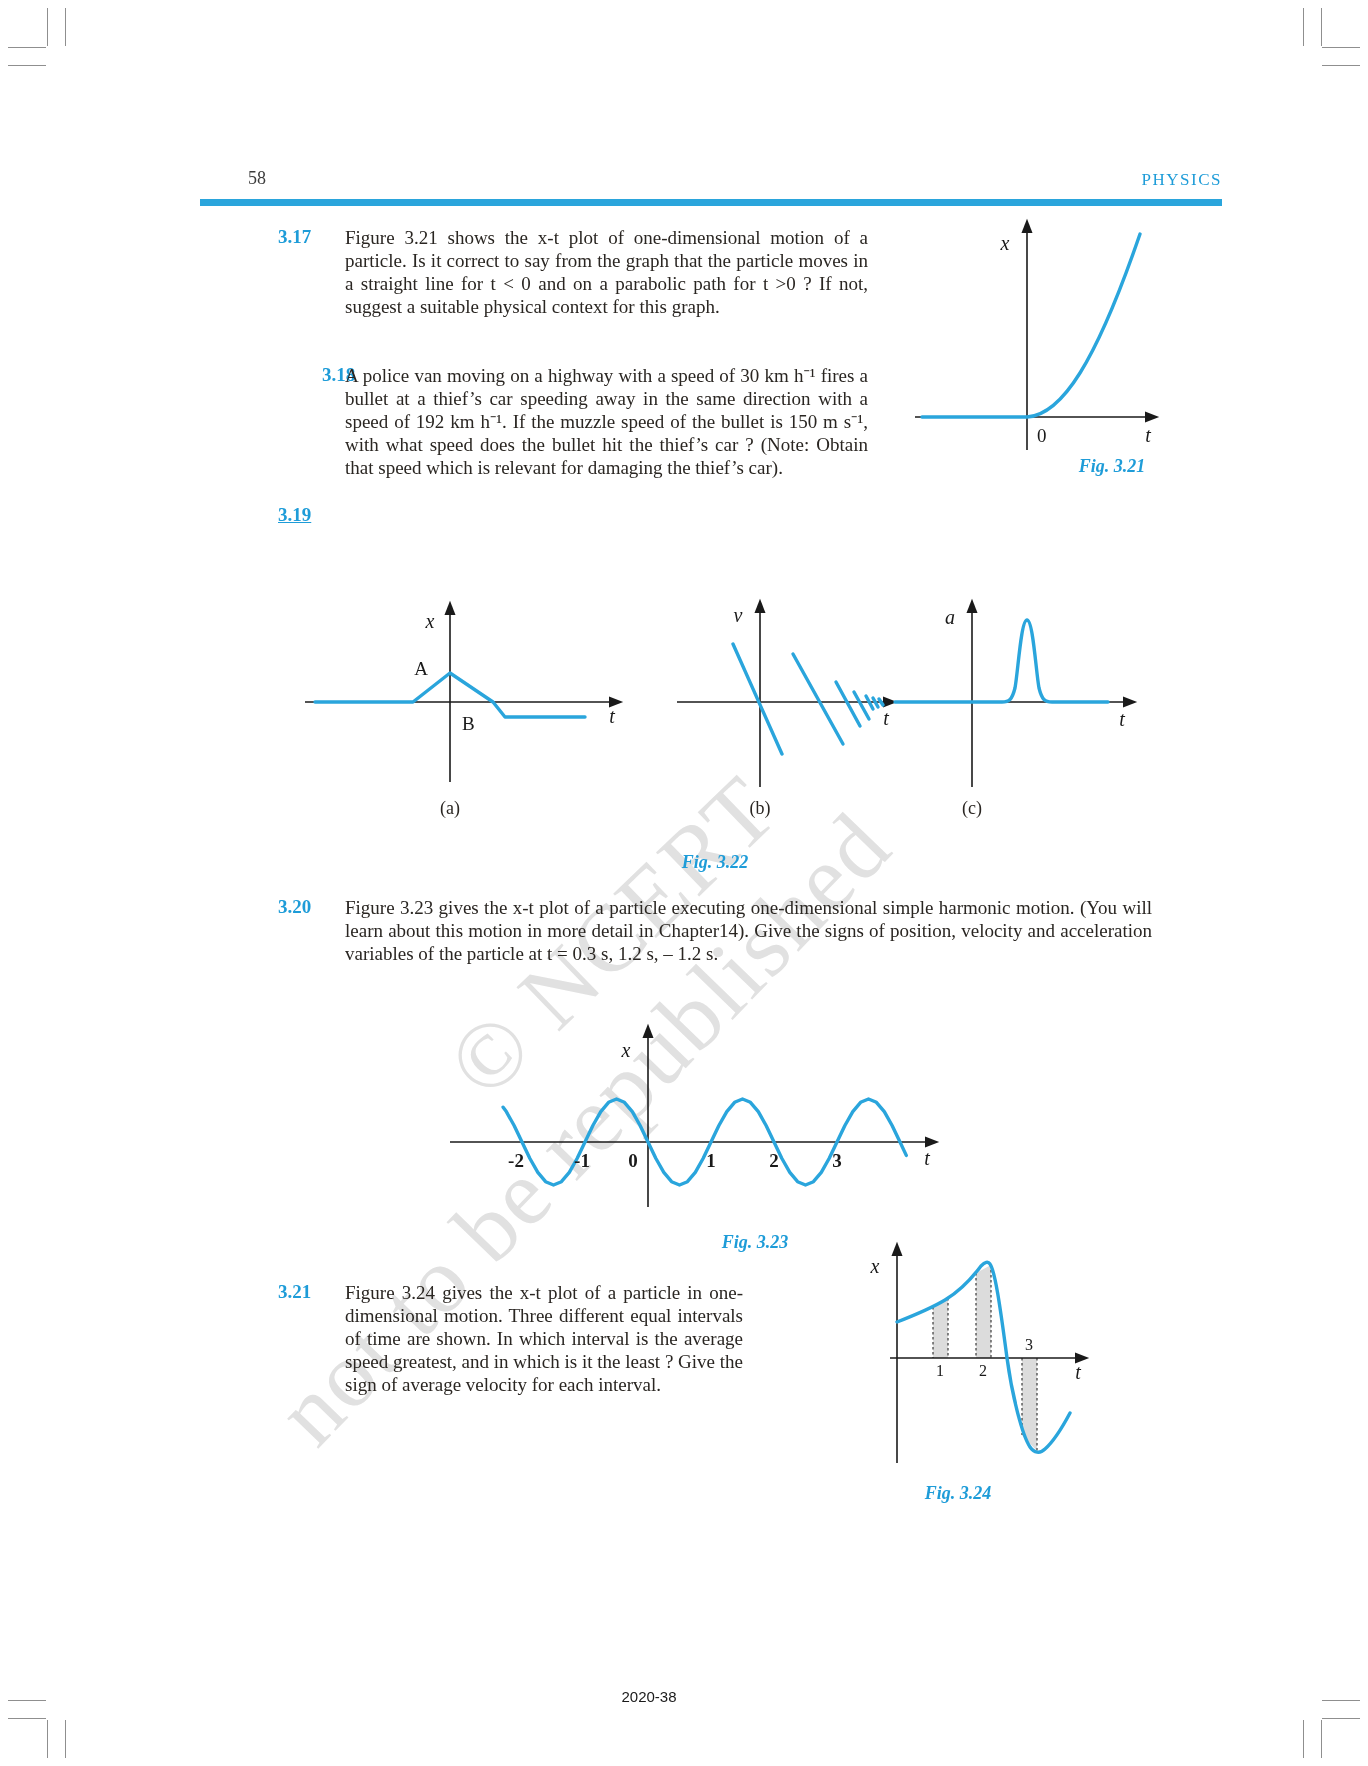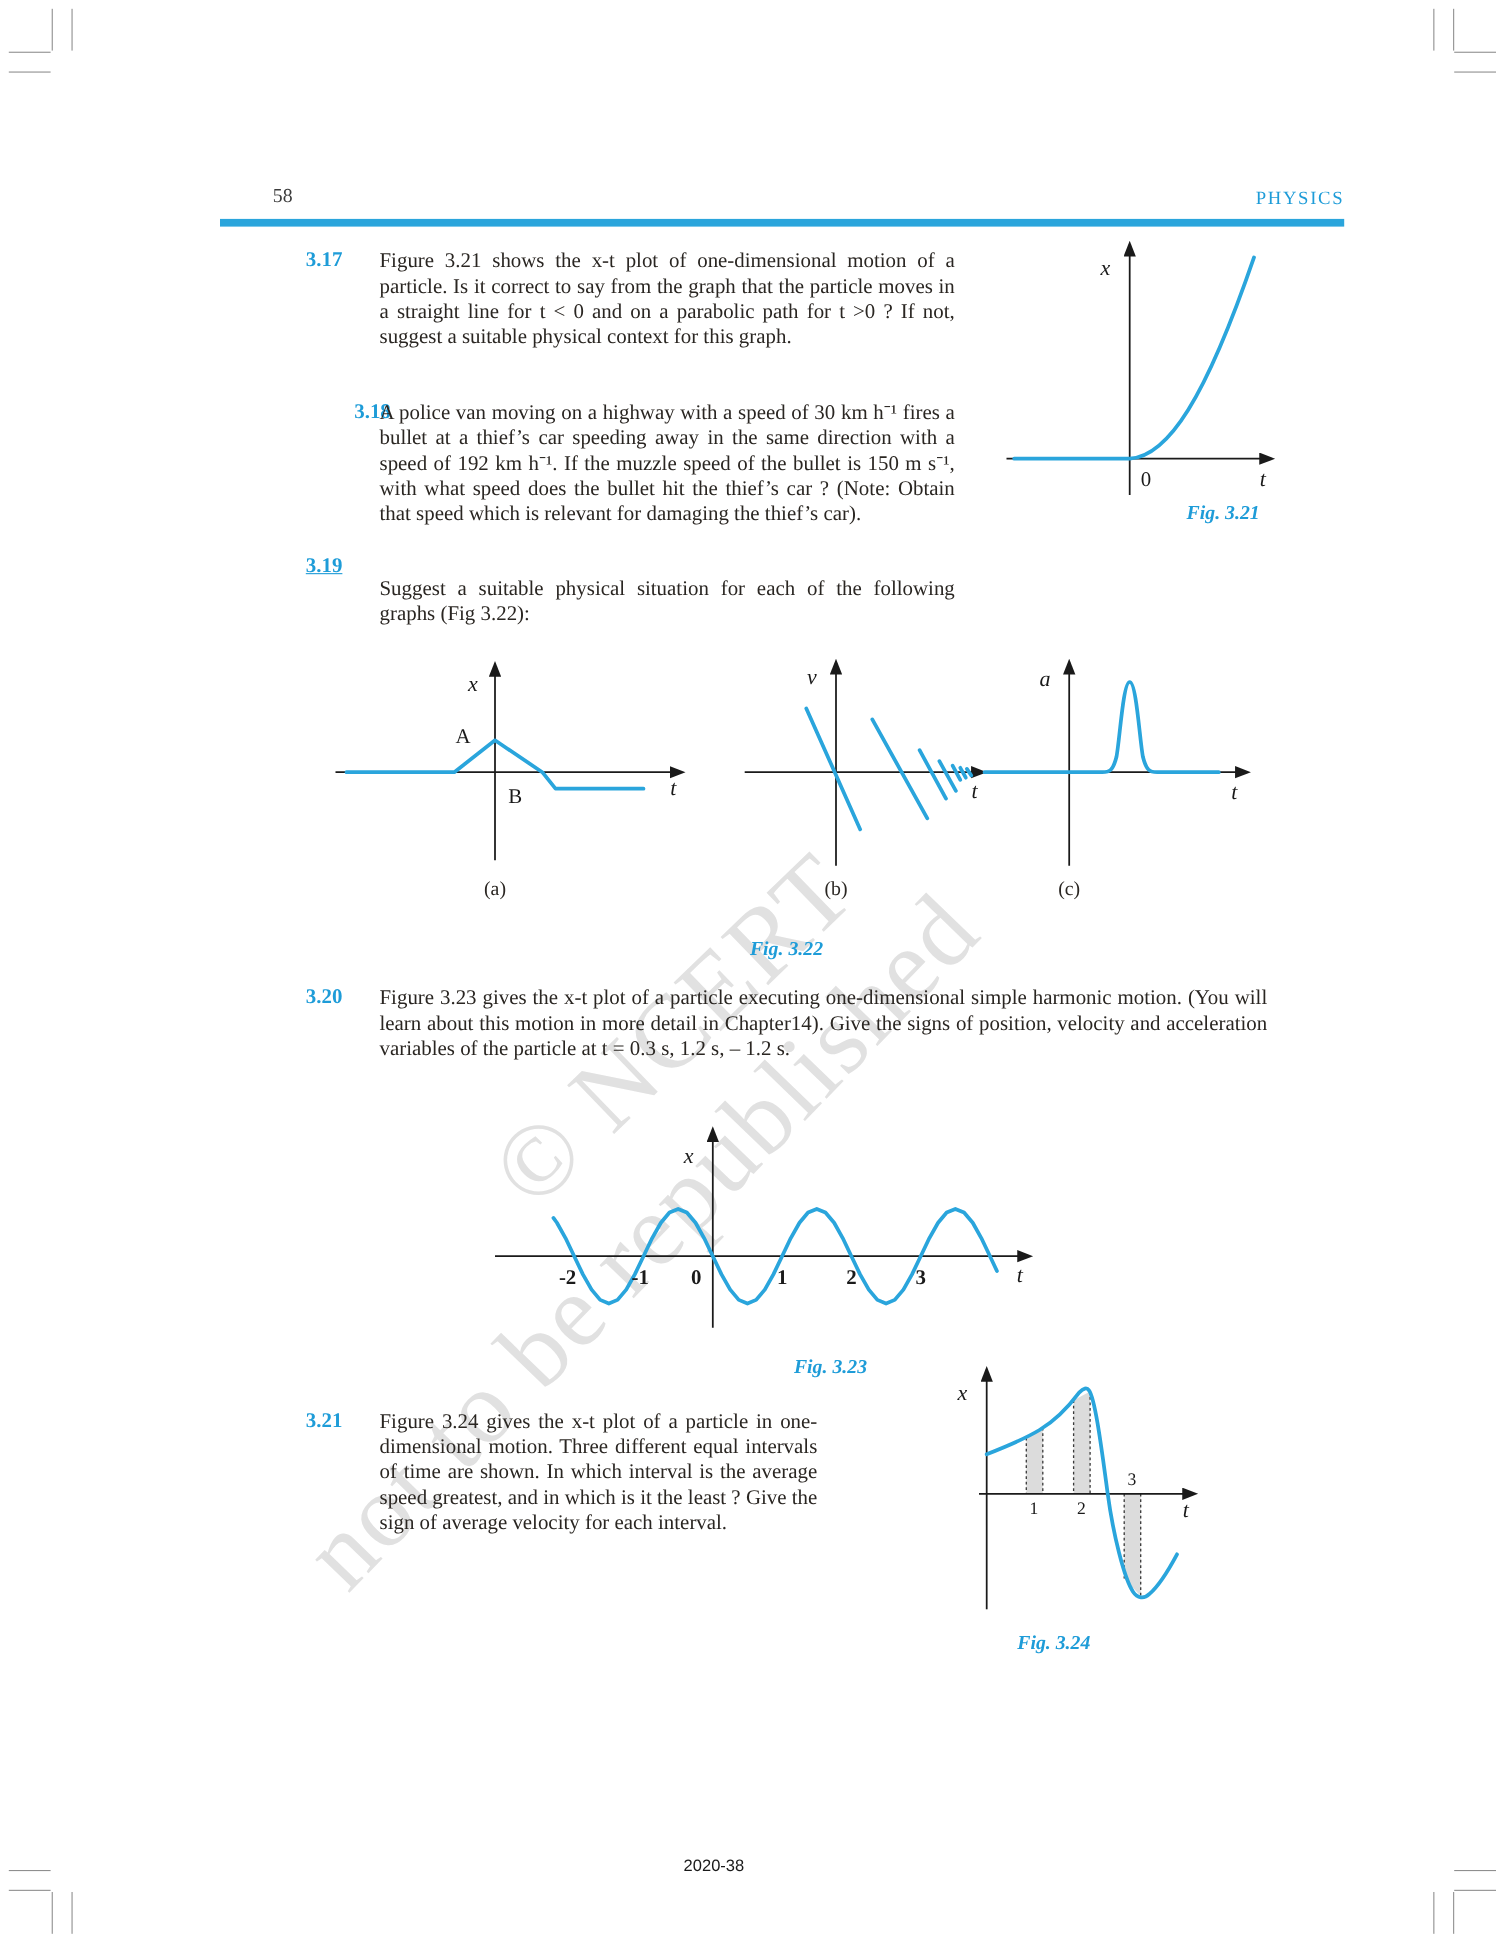--- a/index.html
+++ b/index.html
@@ -70,21 +70,20 @@
   <div class="runhead">PHYSICS</div>
   <div class="hrule"></div>
 
   <span class="prob-num" style="top:226px;">3.17</span>
   <div class="prob-text" style="left:345px;top:226px;width:523px;">Figure 3.21 shows the x-t plot of one-dimensional motion of a particle. Is it correct to say from the graph that the particle moves in a straight line for t &lt; 0 and on a parabolic path for t &gt;0 ? If not, suggest a suitable physical context for this graph.</div>
 
   <span class="prob-num" style="top:364px;margin-left:44px;">3.18</span>
   <div class="prob-text" style="left:345px;top:364px;width:523px;">A police van moving on a highway with a speed of 30 km h⁻¹ fires a bullet at a thief’s car speeding away in the same direction with a speed of 192 km h⁻¹. If the muzzle speed of the bullet is 150 m s⁻¹, with what speed does the bullet hit the thief’s car ? (Note: Obtain that speed which is relevant for damaging the thief’s car).</div>
 
   <span class="prob-num" style="top:504px;text-decoration:underline;">3.19</span>
-  <div class="prob-text" style="left:345px;top:524px;width:523px;">Suggest a suitable physical situation for each of the following graphs (Fig 3.22):</div>
 
   <span class="prob-num" style="top:896px;">3.20</span>
   <div class="prob-text" style="left:345px;top:896px;width:807px;">Figure 3.23 gives the x-t plot of a particle executing one-dimensional simple harmonic motion. (You will learn about this motion in more detail in Chapter14). Give the signs of position, velocity and acceleration variables of the particle at t = 0.3 s, 1.2 s, – 1.2 s.</div>
 
   <span class="prob-num" style="top:1281px;">3.21</span>
   <div class="prob-text" style="left:345px;top:1281px;width:398px;">Figure 3.24 gives the x-t plot of a particle in one-dimensional motion. Three different equal intervals of time are shown. In which interval is the average speed greatest, and in which is it the least ?  Give the sign of average velocity for each interval.</div>
 
   <div class="figwrap" style="left:900px;top:212px;width:270px;height:250px;">
     <svg width="270" height="250" viewBox="0 0 270 250">
       <defs>

